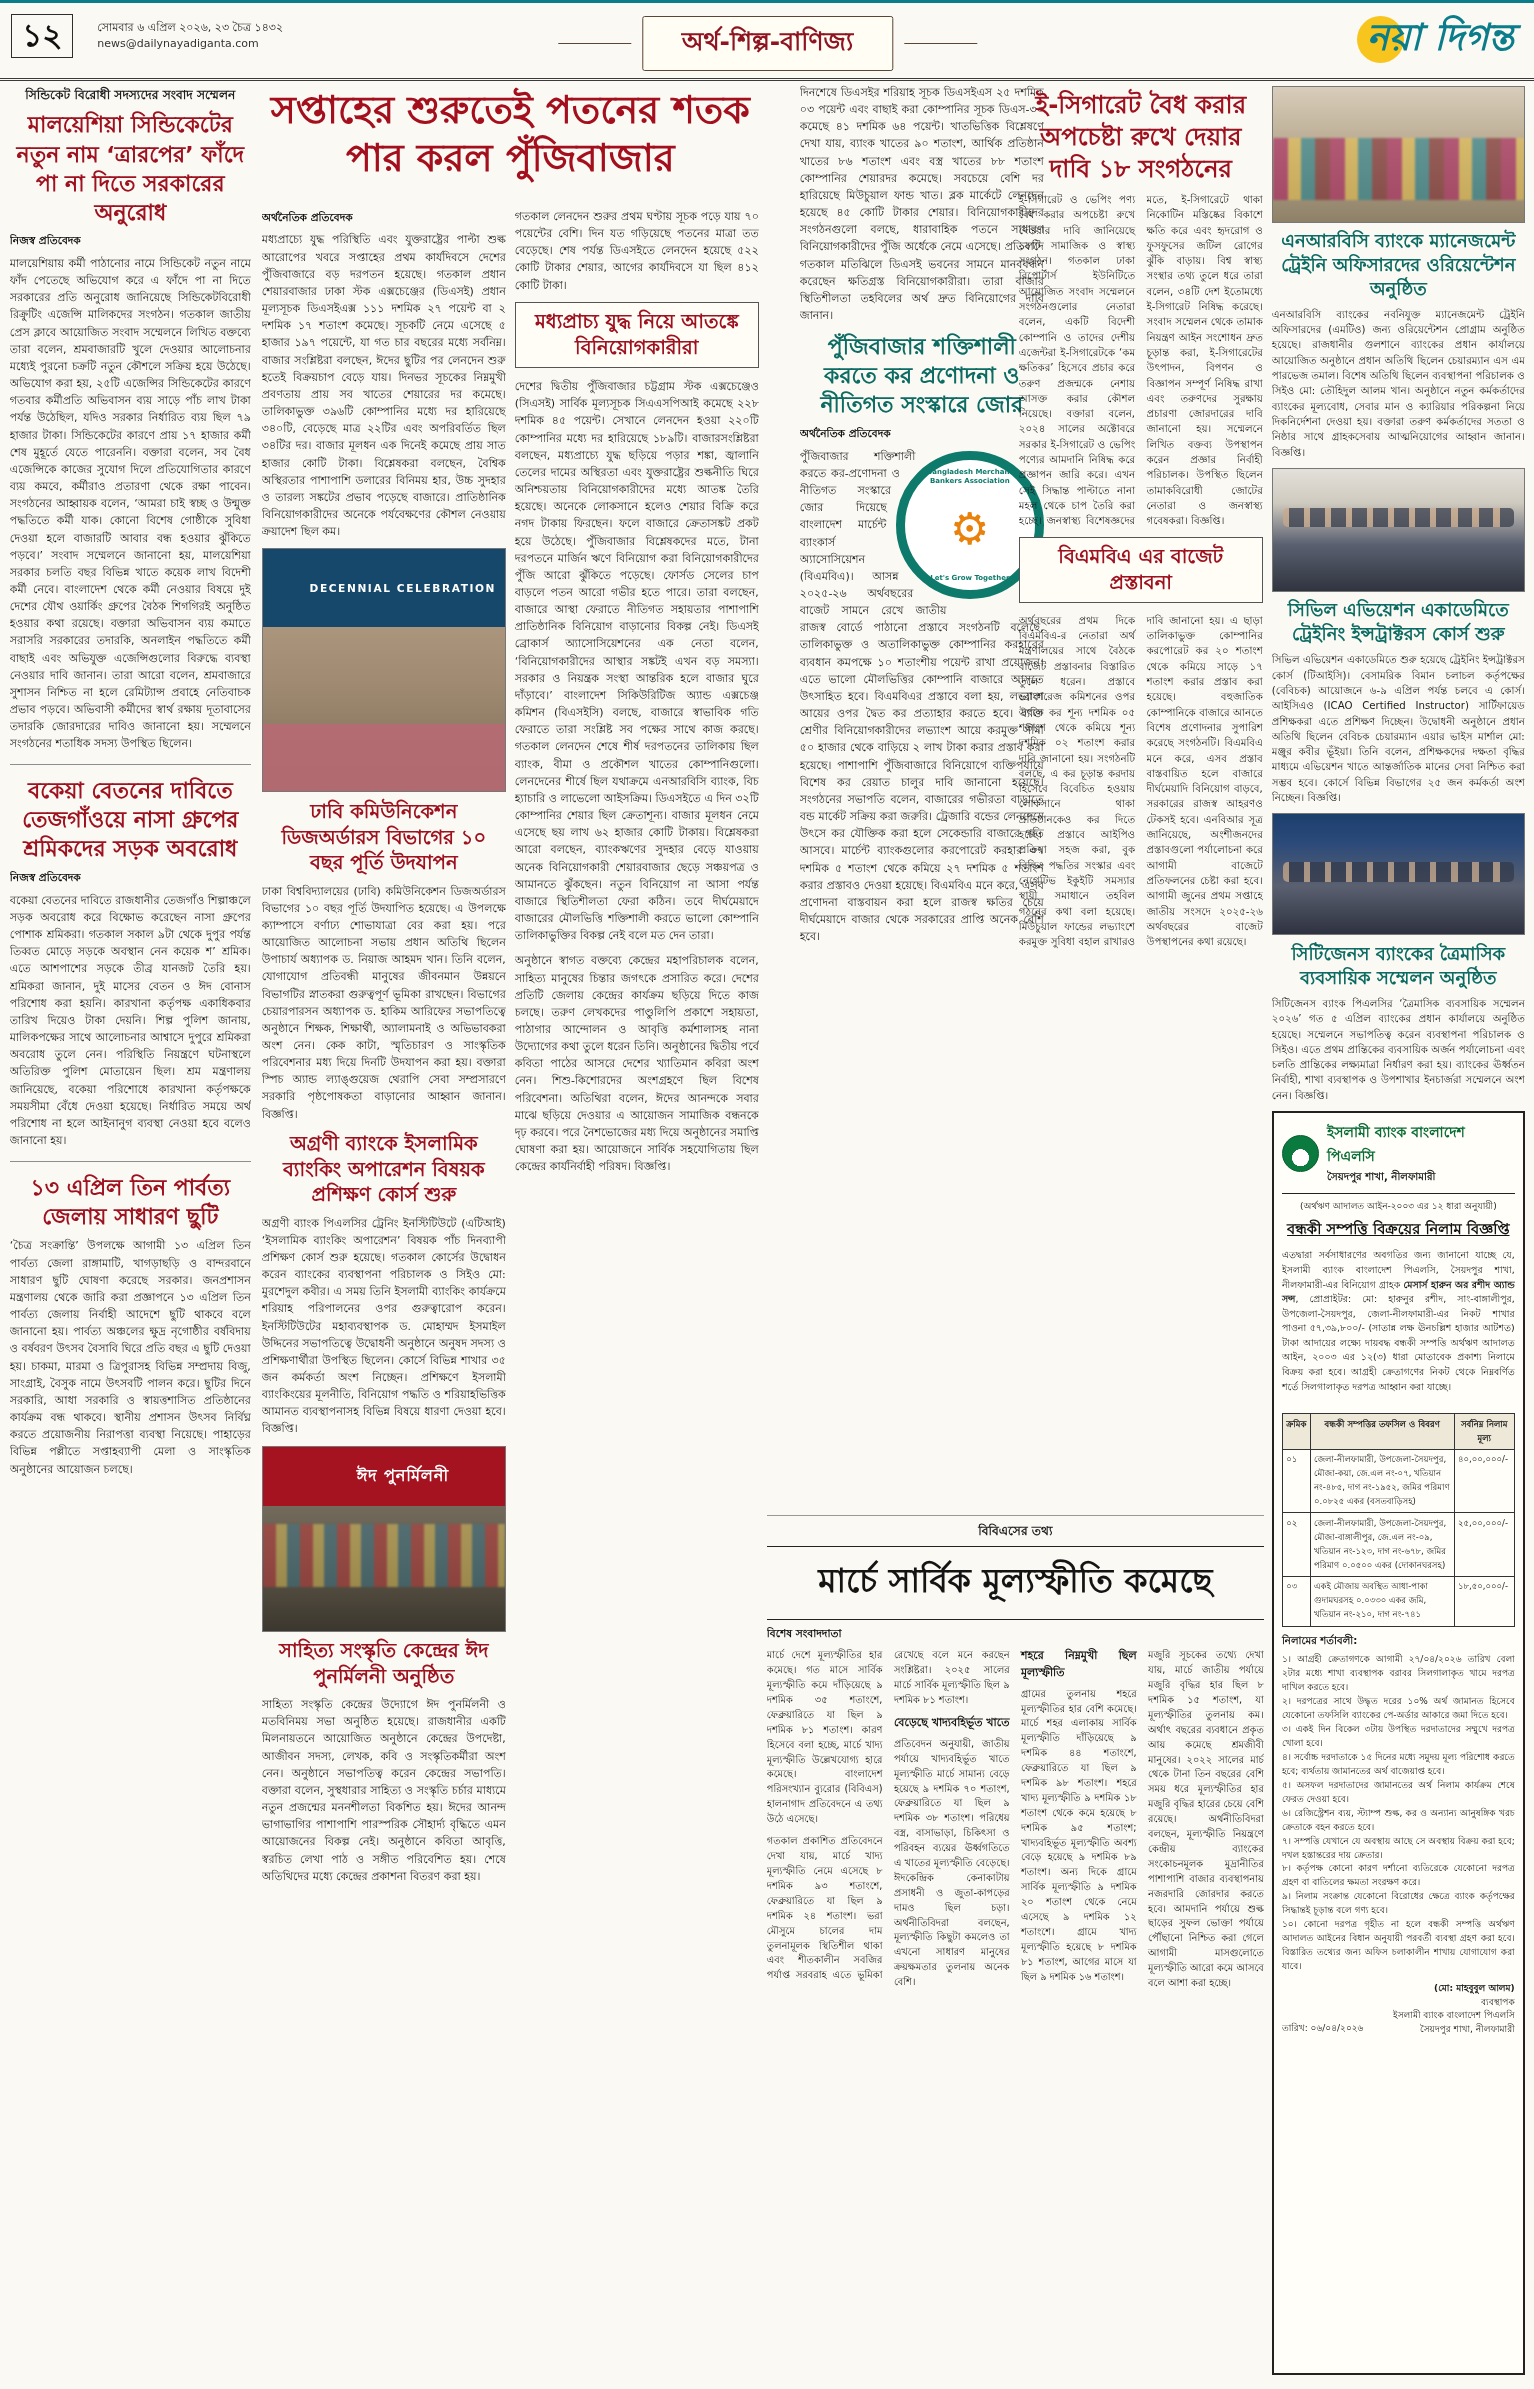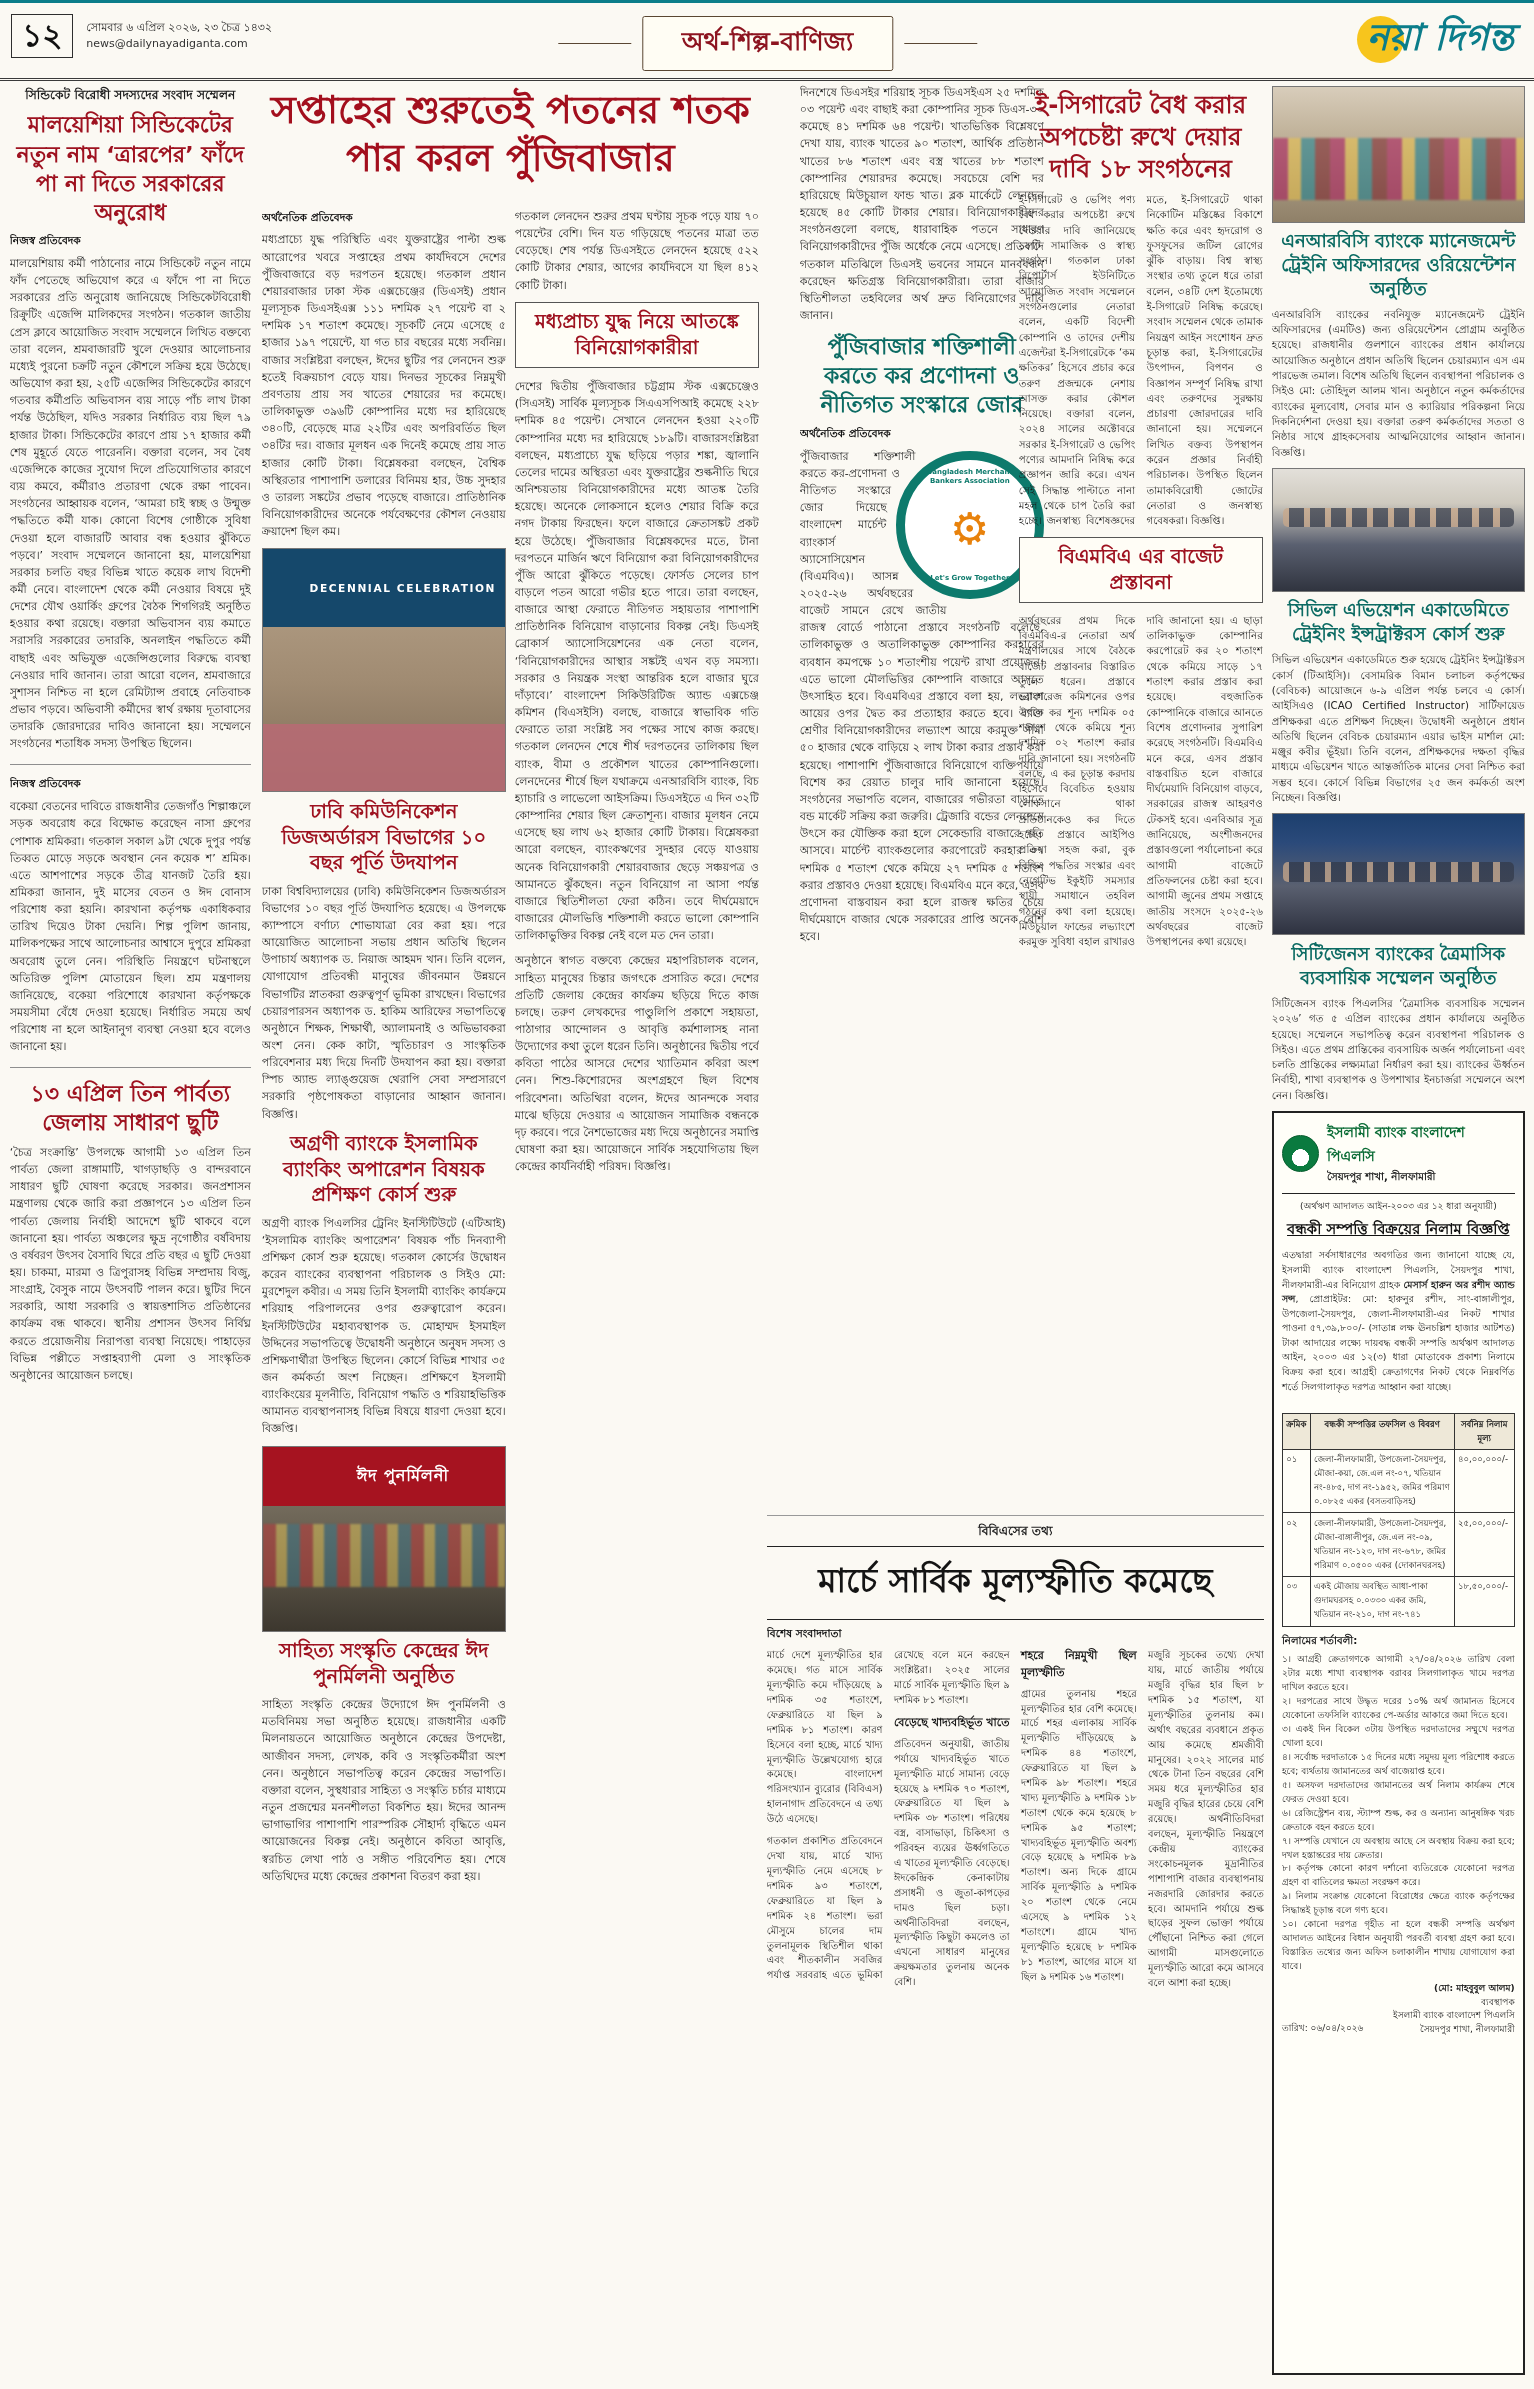--- a/index.html
+++ b/index.html
@@ -4,21 +4,21 @@
 <style>
   * { margin:0; padding:0; box-sizing:border-box; }
   html,body { background:#e8e6df; }
   .page {
     position:relative; width:1535px; height:2389px; margin:0 auto;
     background:#fbf9f3; border-top:3.3px solid #0b7d8a; overflow:hidden;
     font-family:"DejaVu Sans","Liberation Sans",sans-serif; color:#1b1b1b;
   }
   
   .masthead { position:relative; height:78px; border-bottom:3.3px double #3a3a3a; }
-  .mh-left { position:absolute; left:11.4px; top:11.4px; display:flex; align-items:center; gap:13px;justify-content:flex-end; }
+  .mh-left { position:absolute; left:11.4px; top:11.4px; display:flex; align-items:center; gap:24px;justify-content:flex-end; }
   .pagenum { font-size:31px; font-weight:800; border:1.6px solid #2e2e2e; padding:0 9.8px; line-height:1.35; color:#111; }
   .dateblock { font-size:11px; line-height:1.5; color:#222; }
   .dateblock .email { color:#333; }
   .section-banner {
     position:absolute; left:50%; top:13px; transform:translateX(-50%);
     border:1.6px solid #5a4632; background:#fffdf4; padding:4.9px 39px;
     font-size:25px; font-weight:800; color:#8d1420; white-space:nowrap; border-radius:2.4px;
   }
   .section-banner::before, .section-banner::after {
     content:""; position:absolute; top:50%; width:73px; border-top:1.6px solid #5a4632;
@@ -121,20 +121,21 @@
 
     <section class="abs" style="left:0;top:0;width:241px;height:2308px;">
       <article>
         <div class="kicker">সিন্ডিকেট বিরোধী সদস্যদের সংবাদ সম্মেলন</div>
         <h2 class="hl hl-27">মালয়েশিয়া সিন্ডিকেটের নতুন নাম ‘ত্রারপের’ ফাঁদে পা না দিতে সরকারের অনুরোধ</h2>
         <div class="byline">নিজস্ব প্রতিবেদক</div>
         <div class="body">মালয়েশিয়ায় কর্মী পাঠানোর নামে সিন্ডিকেট নতুন নামে ফাঁদ পেতেছে অভিযোগ করে এ ফাঁদে পা না দিতে সরকারের প্রতি অনুরোধ জানিয়েছে সিন্ডিকেটবিরোধী রিক্রুটিং এজেন্সি মালিকদের সংগঠন। গতকাল জাতীয় প্রেস ক্লাবে আয়োজিত সংবাদ সম্মেলনে লিখিত বক্তব্যে তারা বলেন, শ্রমবাজারটি খুলে দেওয়ার আলোচনার মধ্যেই পুরনো চক্রটি নতুন কৌশলে সক্রিয় হয়ে উঠেছে। অভিযোগ করা হয়, ২৫টি এজেন্সির সিন্ডিকেটের কারণে গতবার কর্মীপ্রতি অভিবাসন ব্যয় সাড়ে পাঁচ লাখ টাকা পর্যন্ত উঠেছিল, যদিও সরকার নির্ধারিত ব্যয় ছিল ৭৯ হাজার টাকা। সিন্ডিকেটের কারণে প্রায় ১৭ হাজার কর্মী শেষ মুহূর্তে যেতে পারেননি। বক্তারা বলেন, সব বৈধ এজেন্সিকে কাজের সুযোগ দিলে প্রতিযোগিতার কারণে ব্যয় কমবে, কর্মীরাও প্রতারণা থেকে রক্ষা পাবেন। সংগঠনের আহ্বায়ক বলেন, ‘আমরা চাই স্বচ্ছ ও উন্মুক্ত পদ্ধতিতে কর্মী যাক। কোনো বিশেষ গোষ্ঠীকে সুবিধা দেওয়া হলে বাজারটি আবার বন্ধ হওয়ার ঝুঁকিতে পড়বে।’ সংবাদ সম্মেলনে জানানো হয়, মালয়েশিয়া সরকার চলতি বছর বিভিন্ন খাতে কয়েক লাখ বিদেশী কর্মী নেবে। বাংলাদেশ থেকে কর্মী নেওয়ার বিষয়ে দুই দেশের যৌথ ওয়ার্কিং গ্রুপের বৈঠক শিগগিরই অনুষ্ঠিত হওয়ার কথা রয়েছে। বক্তারা অভিবাসন ব্যয় কমাতে সরাসরি সরকারের তদারকি, অনলাইন পদ্ধতিতে কর্মী বাছাই এবং অভিযুক্ত এজেন্সিগুলোর বিরুদ্ধে ব্যবস্থা নেওয়ার দাবি জানান। তারা আরো বলেন, শ্রমবাজারে সুশাসন নিশ্চিত না হলে রেমিট্যান্স প্রবাহে নেতিবাচক প্রভাব পড়বে। অভিবাসী কর্মীদের স্বার্থ রক্ষায় দূতাবাসের তদারকি জোরদারের দাবিও জানানো হয়। সম্মেলনে সংগঠনের শতাধিক সদস্য উপস্থিত ছিলেন।</div>
       </article>
       <div class="divider"></div>
       <article>
+        <h2 class="hl hl-27">বকেয়া বেতনের দাবিতে তেজগাঁওয়ে নাসা গ্রুপের শ্রমিকদের সড়ক অবরোধ</h2>
         <div class="byline">নিজস্ব প্রতিবেদক</div>
         <div class="body">বকেয়া বেতনের দাবিতে রাজধানীর তেজগাঁও শিল্পাঞ্চলে সড়ক অবরোধ করে বিক্ষোভ করেছেন নাসা গ্রুপের পোশাক শ্রমিকরা। গতকাল সকাল ৯টা থেকে দুপুর পর্যন্ত তিব্বত মোড়ে সড়কে অবস্থান নেন কয়েক শ’ শ্রমিক। এতে আশপাশের সড়কে তীব্র যানজট তৈরি হয়। শ্রমিকরা জানান, দুই মাসের বেতন ও ঈদ বোনাস পরিশোধ করা হয়নি। কারখানা কর্তৃপক্ষ একাধিকবার তারিখ দিয়েও টাকা দেয়নি। শিল্প পুলিশ জানায়, মালিকপক্ষের সাথে আলোচনার আশ্বাসে দুপুরে শ্রমিকরা অবরোধ তুলে নেন। পরিস্থিতি নিয়ন্ত্রণে ঘটনাস্থলে অতিরিক্ত পুলিশ মোতায়েন ছিল। শ্রম মন্ত্রণালয় জানিয়েছে, বকেয়া পরিশোধে কারখানা কর্তৃপক্ষকে সময়সীমা বেঁধে দেওয়া হয়েছে। নির্ধারিত সময়ে অর্থ পরিশোধ না হলে আইনানুগ ব্যবস্থা নেওয়া হবে বলেও জানানো হয়।</div>
       </article>
       <div class="divider"></div>
       <article>
         <h2 class="hl hl-27">১৩ এপ্রিল তিন পার্বত্য জেলায় সাধারণ ছুটি</h2>
         <div class="body">‘চৈত্র সংক্রান্তি’ উপলক্ষে আগামী ১৩ এপ্রিল তিন পার্বত্য জেলা রাঙ্গামাটি, খাগড়াছড়ি ও বান্দরবানে সাধারণ ছুটি ঘোষণা করেছে সরকার। জনপ্রশাসন মন্ত্রণালয় থেকে জারি করা প্রজ্ঞাপনে ১৩ এপ্রিল তিন পার্বত্য জেলায় নির্বাহী আদেশে ছুটি থাকবে বলে জানানো হয়। পার্বত্য অঞ্চলের ক্ষুদ্র নৃগোষ্ঠীর বর্ষবিদায় ও বর্ষবরণ উৎসব বৈসাবি ঘিরে প্রতি বছর এ ছুটি দেওয়া হয়। চাকমা, মারমা ও ত্রিপুরাসহ বিভিন্ন সম্প্রদায় বিজু, সাংগ্রাই, বৈসুক নামে উৎসবটি পালন করে। ছুটির দিনে সরকারি, আধা সরকারি ও স্বায়ত্তশাসিত প্রতিষ্ঠানের কার্যক্রম বন্ধ থাকবে। স্থানীয় প্রশাসন উৎসব নির্বিঘ্ন করতে প্রয়োজনীয় নিরাপত্তা ব্যবস্থা নিয়েছে। পাহাড়ের বিভিন্ন পল্লীতে সপ্তাহব্যাপী মেলা ও সাংস্কৃতিক অনুষ্ঠানের আয়োজন চলছে।</div>
       </article>
     </section>
 

